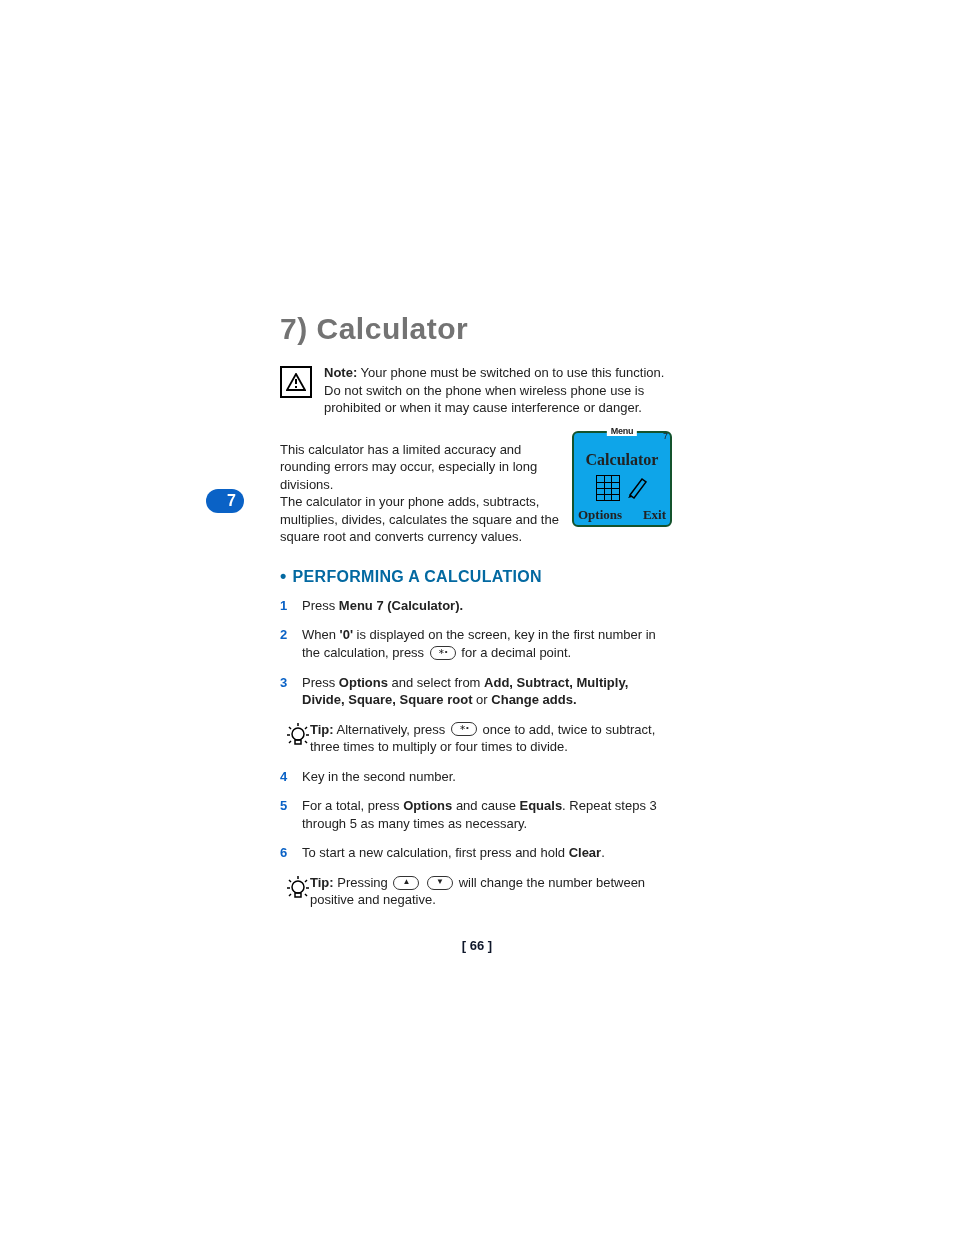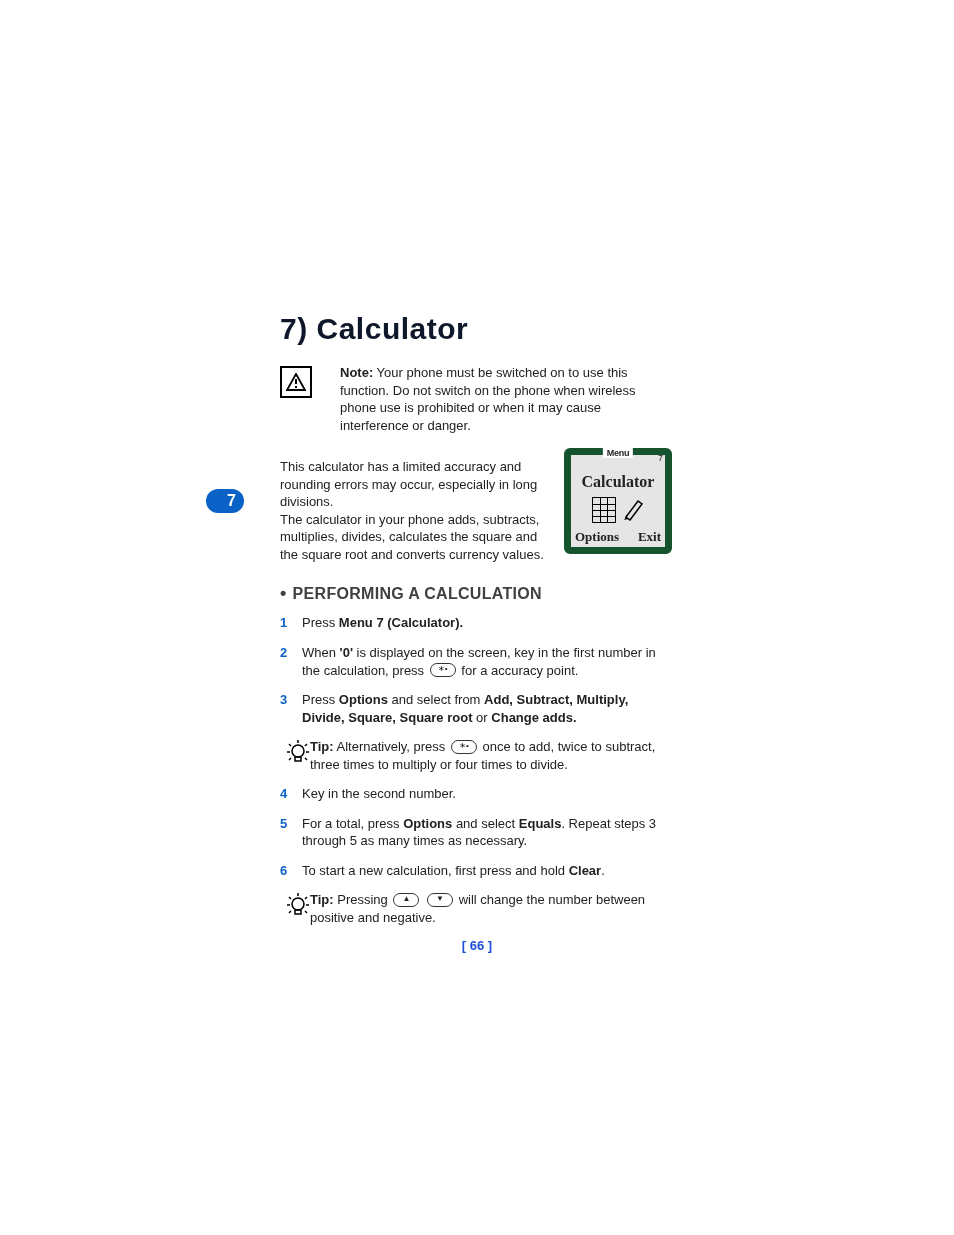--- a/index.html
+++ b/index.html
@@ -34,30 +34,30 @@
     padding-right: 8px;
     box-sizing: border-box;
   }
   .content {
     position: absolute;
     left: 280px;
     top: 312px;
     width: 392px;
   }
   h1 {
-    color: #0f172a;
+    color: #737373;
     font-size: 30px;
     font-weight: bold;
     margin: 0 0 18px 0;
     letter-spacing: 0.5px;
   }
   .note-row {
     display: flex;
     align-items: flex-start;
-    gap: 28px;
+    gap: 12px;
     margin-bottom: 14px;
   }
   .warn-icon {
     width: 28px;
     height: 28px;
     border: 2px solid #000;
     display: flex;
     align-items: center;
     justify-content: center;
     flex: 0 0 auto;
@@ -74,25 +74,25 @@
     align-items: flex-start;
     gap: 12px;
     margin-bottom: 10px;
   }
   .para-text {
     font-size: 13px;
     line-height: 1.35;
     flex: 1;
   }
   .phone-screen {
-    width: 108px;
+    width: 100px;
     flex: 0 0 auto;
-    border: 7px solid #14532d;
+    border: 2px solid #14532d;
     border-radius: 6px;
-    background: #e5e5e5;
+    background: #0ea5e9;
     font-family: Georgia, "Times New Roman", serif;
     font-weight: bold;
     position: relative;
     padding: 6px 4px 2px 4px;
     box-sizing: border-box;
   }
   .phone-menu-label {
     position: absolute;
     top: -7px;
     left: 50%;
@@ -137,21 +137,21 @@
   .phone-pencil {
     width: 22px; height: 24px;
   }
   .phone-softkeys {
     display: flex;
     justify-content: space-between;
     font-size: 13px;
     margin-top: 2px;
   }
   h2 {
-    color: #404040;
+    color: #0369a1;
     font-size: 16px;
     font-weight: bold;
     margin: 20px 0 10px 0;
     letter-spacing: 0.3px;
   }
   h2 .bullet {
     font-size: 18px;
     margin-right: 6px;
   }
   ol.steps {
@@ -207,21 +207,21 @@
     position: relative;
     top: -1px;
   }
   .page-num {
     position: absolute;
     left: 0;
     width: 954px;
     top: 938px;
     text-align: center;
     font-size: 13px;
-    color: #1d4ed8;
+    color: #0f172a;
     font-weight: bold;
   }
 </style>
 </head>
 <body>
 
 <div class="page">
   <div class="side-tab">7</div>
 
   <div class="content">
@@ -268,21 +268,21 @@
       <span class="bullet">•</span><span>PERFORMING A CALCULATION</span>
     </h2>
 
     <ol class="steps">
       <li>
         <span class="num">1</span>
         <span>Press </span><span class="bold">Menu 7 (Calculator).</span>
       </li>
       <li>
         <span class="num">2</span>
-        <span>When </span><span class="bold">'0'</span><span> is displayed on the screen, key in the first number in the calculation, press </span><span class="key-oval">∗•</span><span> for a accuracy point.</span>
+        <span>When </span><span class="bold">'0'</span><span> is displayed on the screen, key in the first number in the calculation, press </span><span class="key-oval">∗•</span><span> for a decimal point.</span>
       </li>
       <li>
         <span class="num">3</span>
         <span>Press </span><span class="bold">Options</span><span> and select from </span><span class="bold">Add, Subtract, Multiply, Divide, Square, Square root</span><span> or </span><span class="bold">Change adds.</span>
       </li>
     </ol>
 
     <div class="tip-row">
       <svg class="bulb-icon" viewBox="0 0 24 26">
         <circle cx="12" cy="12" r="6" fill="none" stroke="#000" stroke-width="1.5"></circle>
@@ -300,21 +300,21 @@
       </div>
     </div>
 
     <ol class="steps">
       <li>
         <span class="num">4</span>
         <span>Key in the second number.</span>
       </li>
       <li>
         <span class="num">5</span>
-        <span>For a total, press </span><span class="bold">Options</span><span> and select </span><span class="bold">Equals</span><span>. Repeat steps 3 through 5 as many times as necessary.</span>
+        <span>For a total, press </span><span class="bold">Options</span><span> and cause </span><span class="bold">Equals</span><span>. Repeat steps 3 through 5 as many times as necessary.</span>
       </li>
       <li>
         <span class="num">6</span>
         <span>To start a new calculation, first press and hold </span><span class="bold">Clear</span><span>.</span>
       </li>
     </ol>
 
     <div class="tip-row">
       <svg class="bulb-icon" viewBox="0 0 24 26">
         <circle cx="12" cy="12" r="6" fill="none" stroke="#000" stroke-width="1.5"></circle>

